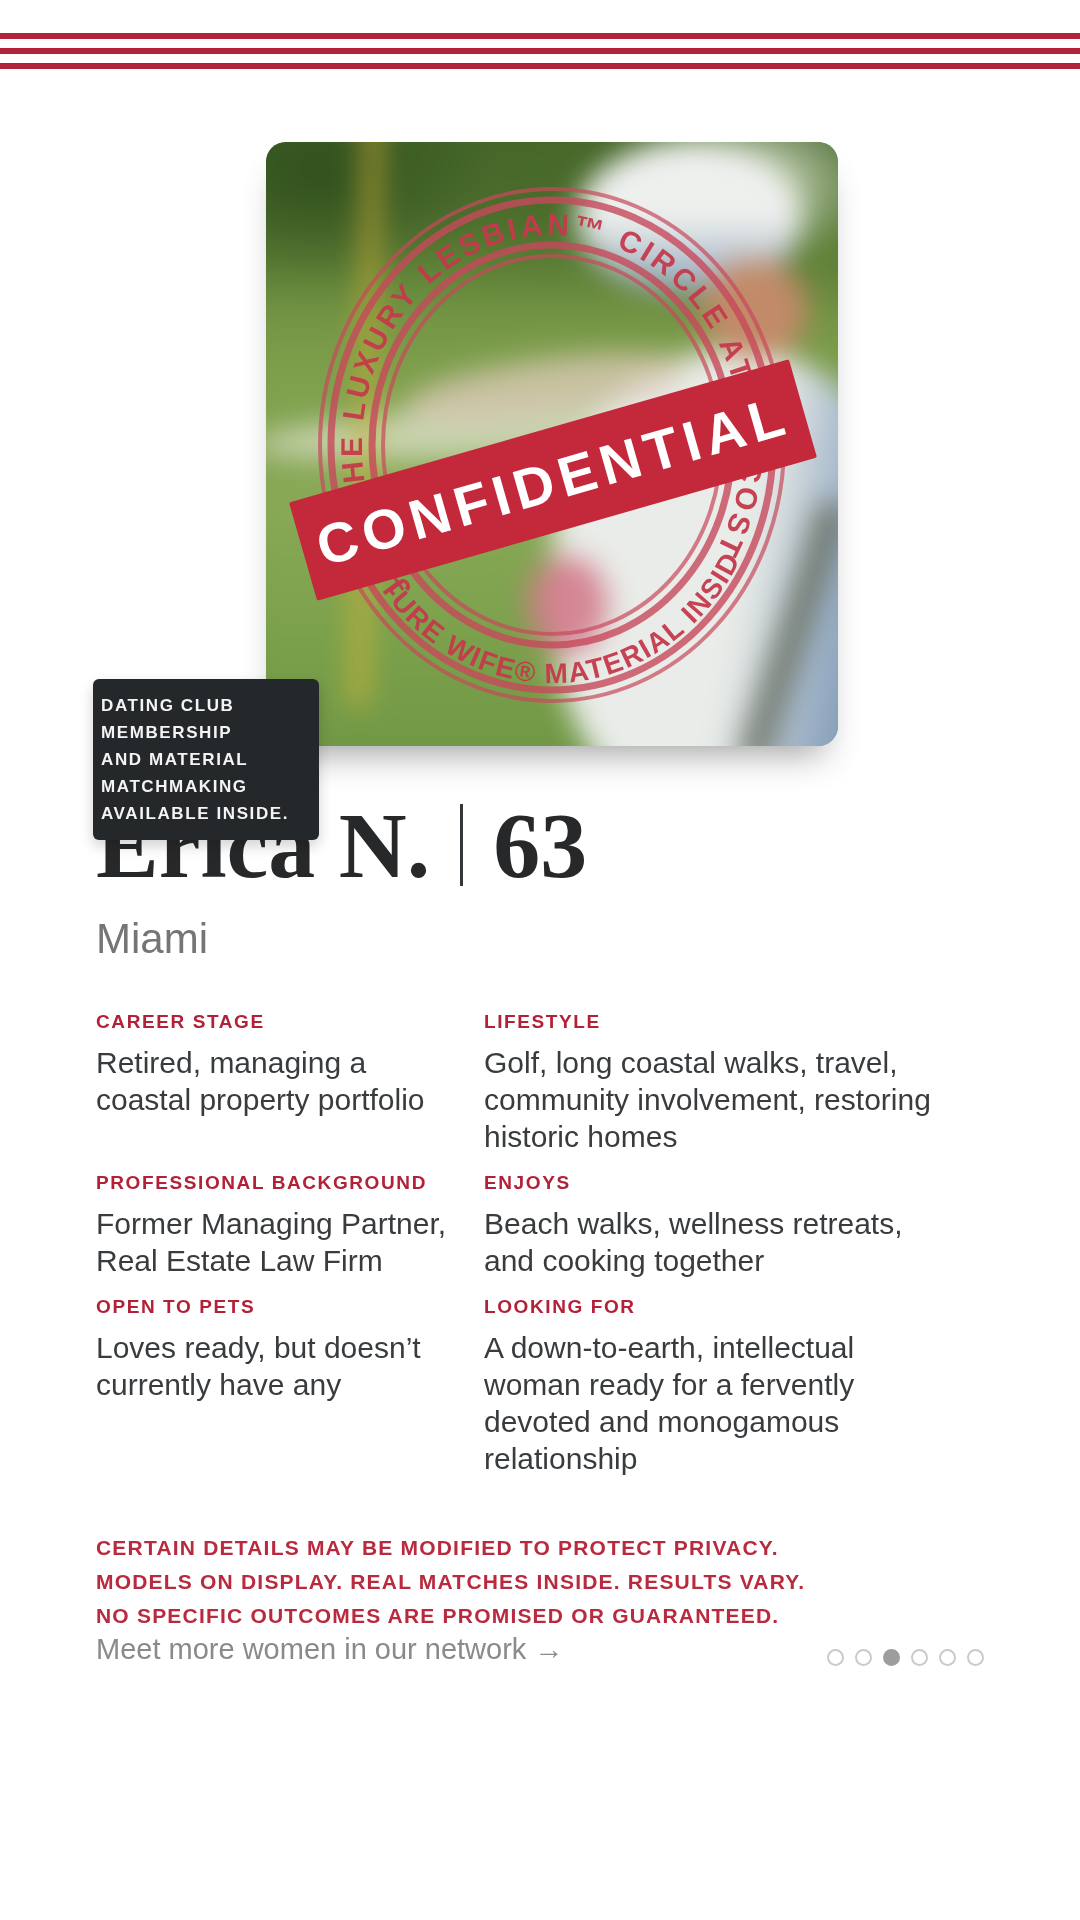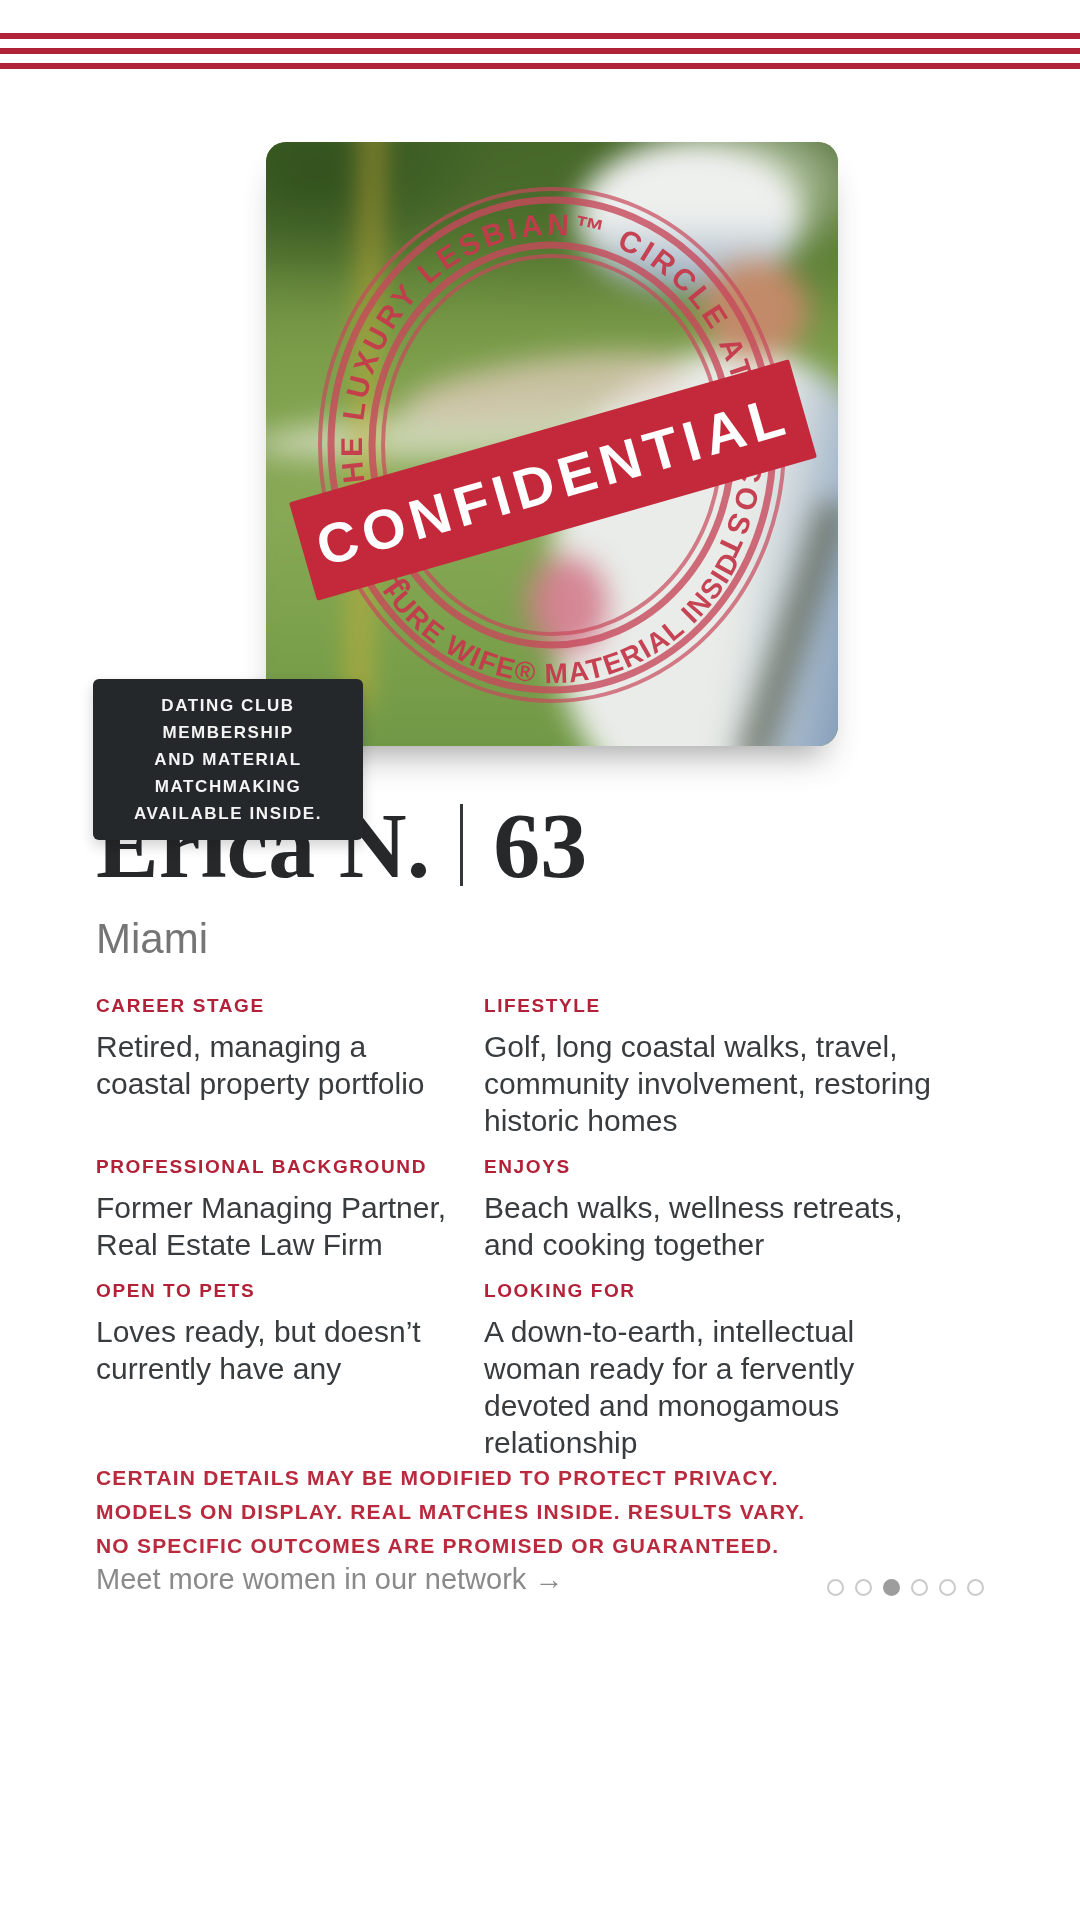--- a/index.html
+++ b/index.html
@@ -36,38 +36,38 @@
   .sc-club{right:9%;bottom:0%;width:5%;height:42%;border-radius:10px;background:#5b6150;opacity:.75;transform:rotate(18deg);}
 
   .stamp{position:absolute;left:26px;top:23px;}
   .stamp-text{font-family:"Liberation Sans",sans-serif;font-weight:700;font-size:30px;
               letter-spacing:3.5px;fill:#c53a4c;opacity:.95;}
   .stamp-text-sm{font-size:28px;letter-spacing:1.5px;}
   .banner{position:absolute;left:27px;top:287px;width:520px;height:102px;transform:rotate(-16deg);
           background:#c3293a;color:#ffffff;display:flex;align-items:center;justify-content:center;
           font-size:56px;font-weight:700;letter-spacing:6px;border-radius:2px;}
 
-  .badge{position:absolute;left:93px;top:537px;width:270px;box-sizing:border-box;background:#24282b;
-         border-radius:6px;padding:13px 8px;text-align:center;box-shadow:0 6px 14px rgba(0,0,0,.18);}
+  .badge{position:absolute;left:93px;top:537px;width:226px;box-sizing:border-box;background:#24282b;
+         border-radius:6px;padding:13px 8px;box-shadow:0 6px 14px rgba(0,0,0,.18);}
   .badge span{display:block;color:#f3f4f4;font-size:17px;font-weight:700;letter-spacing:1.6px;line-height:27px;}
 
   
   .main{padding:0 96px;}
   .name-row{margin-top:52px;display:flex;align-items:center;color:#26282a;
             font-family:Liberation Serif, serif;font-weight:700;font-size:94px;line-height:1;}
   .name-divider{width:3px;height:82px;background:#34373a;margin:0 30px;}
   .location{margin-top:24px;font-size:42px;color:#757575;line-height:1.1;}
 
-  .grid{margin-top:32px;display:grid;grid-template-columns:372px 458px;column-gap:50px;row-gap:38px;gap:16px;}
+  .grid{margin-top:48px;display:grid;grid-template-columns:372px 458px;column-gap:50px;row-gap:38px;gap:16px;}
   .field-label{font-size:19px;font-weight:700;letter-spacing:1.6px;color:#b32138;line-height:24px;margin-bottom:10px;}
   .field-value{font-size:30px;line-height:37px;color:#393c3e;}
   .cell-left .field-value{max-width:362px;}
   .cell-right .field-value{max-width:458px;}
 
-  .disclaimer{}
+  .disclaimer{margin-top:54px;}
   .disclaimer div{color:#b92a3e;font-size:21px;font-weight:700;letter-spacing:1.2px;line-height:34px;}
 
   .footer{display:flex;align-items:flex-end;justify-content:space-between;}
   .cta{font-size:29px;color:#8a8a8a;text-decoration:none;cursor:pointer;}
   .dots{display:flex;gap:11px;align-items:center;}
   .dot{width:17px;height:17px;border-radius:50%;border:2px solid #cacaca;box-sizing:border-box;background:#ffffff;}
   .dot.active{background:#9d9d9d;border-color:#9d9d9d;}
 </style>
 </head>
 <body>

